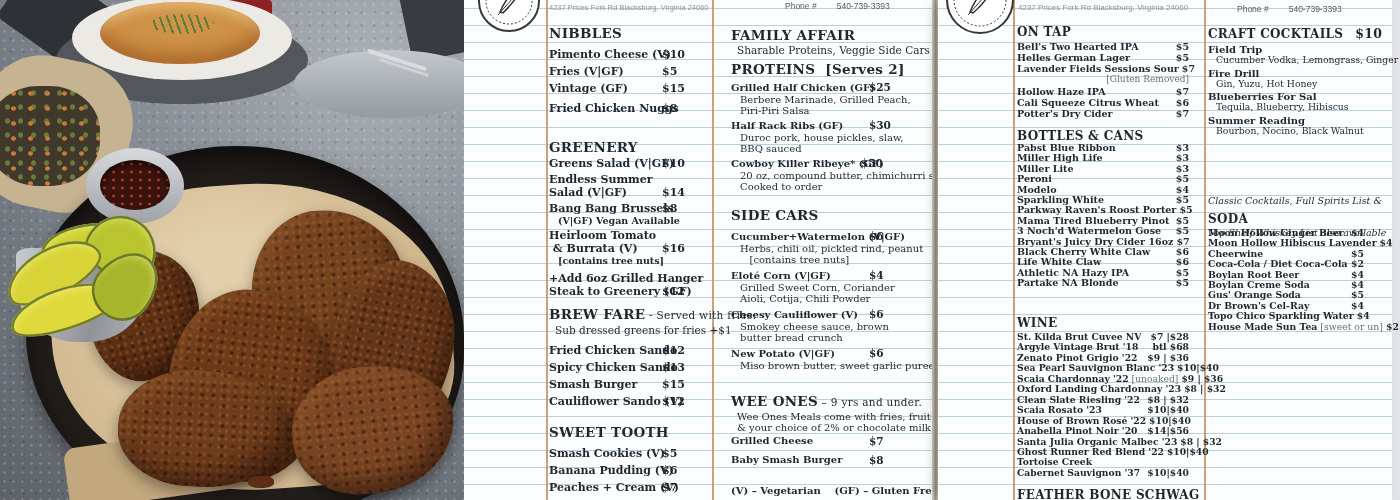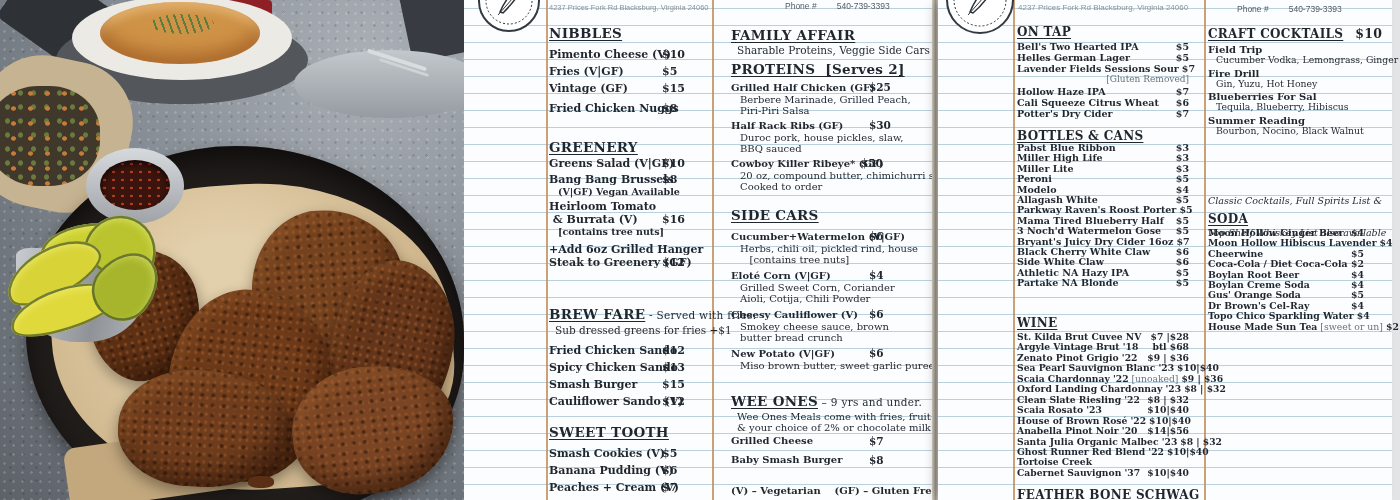--- a/index.html
+++ b/index.html
@@ -64,21 +64,21 @@
   .page-right{left:938px;width:454px;box-shadow:-6px 0 10px -3px rgba(70,60,45,.4);}
   .gapstrip{position:absolute;left:932px;top:0;width:6px;height:500px;background:linear-gradient(90deg,#d6d2ca,#9a948a 60%,#c9c4bb);}
   .mline{position:absolute;top:0;bottom:0;width:1.5px;background:#c08a56;opacity:.8;}
   .logo{position:absolute;background:#fff;border:2px solid #333940;border-radius:50%;overflow:hidden;}
   .logo svg{width:100%;height:100%;}
   .addr{position:absolute;font-family:"Liberation Sans",sans-serif;color:#8f9397;white-space:pre;}
   .phone{position:absolute;font-family:"Liberation Sans",sans-serif;color:#565b60;font-size:8.5px;display:flex;gap:20px;white-space:pre;}
   .col{position:absolute;top:0;height:500px;color:#1f262e;}
   .section{position:absolute;left:0;right:0;}
   .sec-title{font-weight:bold;font-size:13.5px;line-height:17px;letter-spacing:.3px;white-space:pre;}
-  .sec-title .t{text-decoration:underline;text-underline-offset:2px;text-align:center;}
+  .sec-title .t{text-underline-offset:2px;text-align:center;}
   .sec-title .tn{font-weight:normal;font-size:10.5px;}
   .sec-title .tp{margin-left:12px;font-size:12.5px;}
   .note{font-weight:normal;font-size:10.5px;line-height:13px;padding-left:6px;white-space:pre;}
   .item{position:relative;}
   .row{position:relative;font-weight:bold;white-space:pre;}
   .price{font-weight:bold;}
   .sub{font-weight:normal;font-size:10px;line-height:11px;padding-left:9px;white-space:pre;}
   .lt{color:#6d737a;font-weight:normal;text-align:right;}
   
   .lcol1{left:85px;width:150px;}
@@ -199,20 +199,24 @@
           <div class="item">
             <div class="row"><span class="nm">Fried Chicken Nuggs</span><span class="price" style="left: 113px;">$8</span></div>
           </div>
         </div>
         <div class="section sec-greenery">
           <div class="sec-title"><span class="t">GREENERY</span></div>
           <div class="item">
             <div class="row"><span class="nm">Greens Salad (V|GF)</span><span class="price" style="left: 113px;">$10</span></div>
           </div>
           <div class="item">
+            <div class="row"><span class="nm">Endless Summer</span></div>
+            <div class="row"><span class="nm">Salad (V|GF)</span><span class="price" style="left: 113px;">$14</span></div>
+          </div>
+          <div class="item">
             <div class="row"><span class="nm">Bang Bang Brussels</span><span class="price" style="left: 113px;">$8</span></div>
             <div class="sub">(V|GF) Vegan Available</div>
           </div>
           <div class="item">
             <div class="row"><span class="nm">Heirloom Tomato</span></div>
             <div class="row"><span class="nm"> &amp; Burrata (V)</span><span class="price" style="left: 113px;">$16</span></div>
             <div class="sub">[contains tree nuts]</div>
           </div>
           <div class="item">
             <div class="row"><span class="nm">+Add 6oz Grilled Hanger</span></div>
@@ -269,21 +273,21 @@
           <div class="item">
             <div class="row"><span class="nm">Cowboy Killer Ribeye* (GF)</span><span class="price" style="left: 130px;">$50</span></div>
             <div class="sub">20 oz, compound butter, chimichurri sauce</div>
             <div class="sub">Cooked to order</div>
           </div>
         </div>
         <div class="section sec-side-cars">
           <div class="sec-title"><span class="t">SIDE CARS</span></div>
           <div class="item">
             <div class="row"><span class="nm">Cucumber+Watermelon (V|GF)</span><span class="price" style="left: 138px;">$6</span></div>
-            <div class="sub">Herbs, chili oil, pickled rind, house</div>
+            <div class="sub">Herbs, chili oil, pickled rind, peanut</div>
             <div class="sub">   [contains tree nuts]</div>
           </div>
           <div class="item">
             <div class="row"><span class="nm">Eloté Corn (V|GF)</span><span class="price" style="left: 138px;">$4</span></div>
             <div class="sub">Grilled Sweet Corn, Coriander</div>
             <div class="sub">Aioli, Cotija, Chili Powder</div>
           </div>
           <div class="item">
             <div class="row"><span class="nm">Cheesy Cauliflower (V)</span><span class="price" style="left: 138px;">$6</span></div>
             <div class="sub">Smokey cheese sauce, brown</div>
@@ -359,39 +363,39 @@
           <div class="item">
             <div class="row frow"><span class="nm">Miller Lite</span><span class="price">$3</span></div>
           </div>
           <div class="item">
             <div class="row frow"><span class="nm">Peroni</span><span class="price">$5</span></div>
           </div>
           <div class="item">
             <div class="row frow"><span class="nm">Modelo</span><span class="price">$4</span></div>
           </div>
           <div class="item">
-            <div class="row frow"><span class="nm">Allagash White</span><span class="price">$5</span></div>
+            <div class="row frow"><span class="nm">Sparkling White</span><span class="price">$5</span></div>
           </div>
           <div class="item">
             <div class="row frow"><span class="nm">Parkway Raven's Roost Porter</span><span class="price">$5</span></div>
           </div>
           <div class="item">
-            <div class="row frow"><span class="nm">Mama Tired Blueberry Half</span><span class="price">$5</span></div>
+            <div class="row frow"><span class="nm">Mama Tired Blueberry Pinot</span><span class="price">$5</span></div>
           </div>
           <div class="item">
             <div class="row frow"><span class="nm">3 Noch'd Watermelon Gose</span><span class="price">$5</span></div>
           </div>
           <div class="item">
             <div class="row frow"><span class="nm">Bryant's Juicy Dry Cider 16oz</span><span class="price">$7</span></div>
           </div>
           <div class="item">
             <div class="row frow"><span class="nm">Black Cherry White Claw</span><span class="price">$6</span></div>
           </div>
           <div class="item">
-            <div class="row frow"><span class="nm">Side White Claw</span><span class="price">$6</span></div>
+            <div class="row frow"><span class="nm">Life White Claw</span><span class="price">$6</span></div>
           </div>
           <div class="item">
             <div class="row frow"><span class="nm">Athletic NA Hazy IPA</span><span class="price">$5</span></div>
           </div>
           <div class="item">
             <div class="row frow"><span class="nm">Partake NA Blonde</span><span class="price">$5</span></div>
           </div>
         </div>
         <div class="section sec-wine">
           <div class="sec-title"><span class="t">WINE</span></div>

